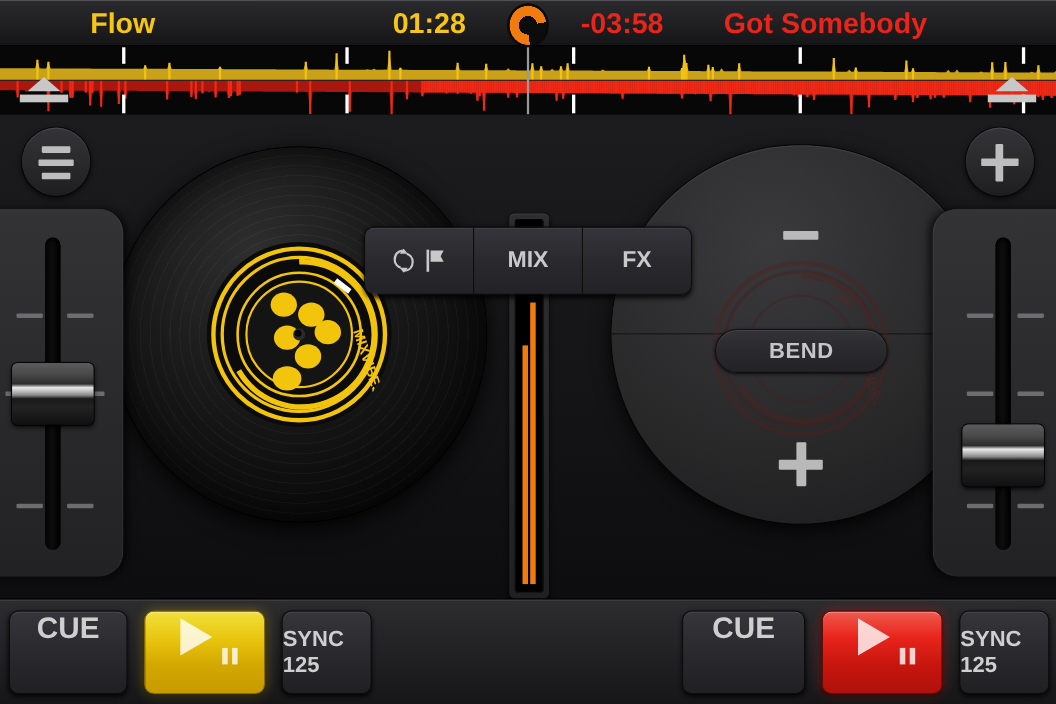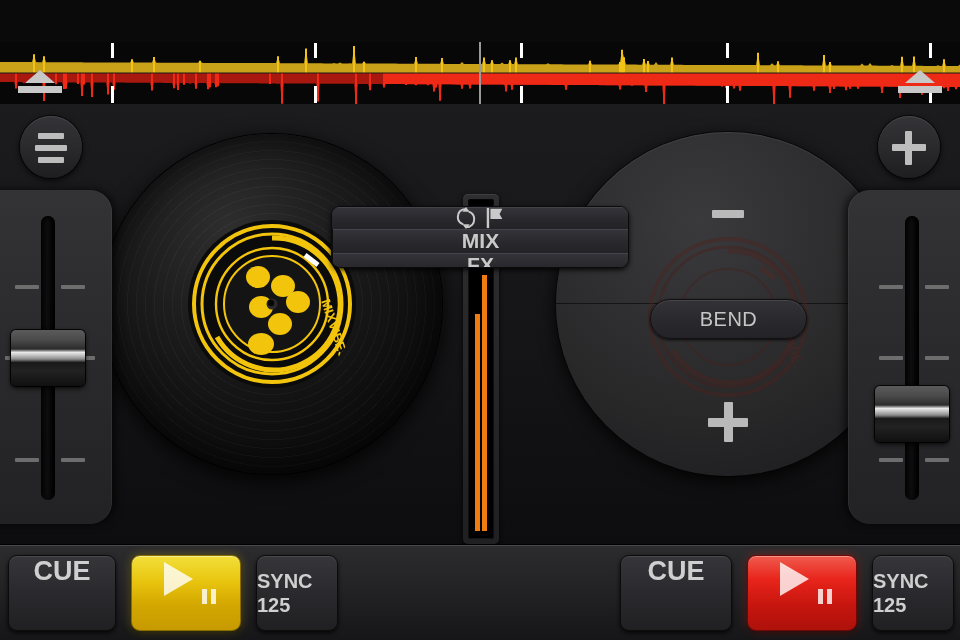--- a/index.html
+++ b/index.html
@@ -94,21 +94,21 @@
     background: linear-gradient(180deg, #1c1c1e 0%, #141416 60%, #0d0d0f 100%);
   }
 
   
   #segmented {
     position: absolute; left: 331px; top: 102px; width: 298px; height: 62px;
     border-radius: 9px;
     background: linear-gradient(180deg, #35353a 0%, #2a2a2e 50%, #202023 100%);
     border: 1px solid #0b0b0b;
     box-shadow: 0 2px 5px rgba(0,0,0,.85), inset 0 1px 0 rgba(255,255,255,.10);
-    display: flex; z-index: 30; overflow: hidden; flex-direction: column;
+    display: flex; z-index: 30; overflow: hidden;
   }
   #segmented .seg {
     flex: 1 1 0; position: relative;
     display: flex; align-items: center; justify-content: center;
     gap: 10px;
     color: #c9c9c9; font-size: 21px; font-weight: bold;
     background: linear-gradient(180deg, #34343a 0%, #29292d 55%, #232327 100%);
     cursor: pointer;
   }
   #segmented .seg + .seg { border-left: 1px solid #0d0d0d; }
@@ -170,21 +170,21 @@
   }
   #jog-plus::before { left: 0; top: 16px; width: 40px; height: 9px; }
   #jog-plus::after  { left: 16px; top: 0; width: 9px; height: 40px; }
   #bend-btn {
     position: absolute; left: 94px; top: 167px; width: 157px; height: 40px;
     border-radius: 20px;
     background: linear-gradient(180deg, #333337 0%, #2a2a2e 50%, #232327 100%);
     border: 1px solid #101012;
     box-shadow: inset 0 1px 0 rgba(255,255,255,.10), 0 1px 3px rgba(0,0,0,.8);
     display:flex; align-items:center; justify-content:center;
-    color: #c6c6c6; font-size: 20px; font-weight: normal; letter-spacing:.5px;
+    color: #c6c6c6; font-size: 20px; font-weight: bold; letter-spacing:.5px;
     z-index: 6; cursor: pointer;
   }
 
   
   .slider-panel {
     position: absolute; top: 86px; width: 128px; height: 334px;
     background: linear-gradient(180deg, #333335 0%, #2b2b2d 45%, #222224 100%);
     z-index: 8;
   }
   #panelL { left: -16px; border-radius: 0 22px 22px 0; box-shadow: 3px 0 8px rgba(0,0,0,.7), inset -1px 0 0 rgba(255,255,255,.05); }
@@ -295,20 +295,31 @@
     position: absolute; right: 0; bottom: 0; width: 14px; height: 15px;
     display: flex; gap: 4px;
   }
   .play-glyphs .pz i { display:block; width: 5px; height: 15px; background: rgba(255,255,255,.80); }
 </style>
 </head>
 <body>
 
 <div id="app">
 
+  <div id="topbar">
+    <div class="tb-text" id="deckA-title">Flow</div>
+    <div class="tb-text" id="deckA-time">01:28</div>
+
+    <div id="load-spinner">
+      <div class="arc"></div>
+    </div>
+
+    <div class="tb-text" id="deckB-time">-03:58</div>
+    <div class="tb-text" id="deckB-title">Got Somebody</div>
+  </div>
 
   <div id="wavearea">
     <svg id="wave-svg" width="960" height="62" viewBox="0 0 960 62">
       <g id="waveA">
           <path d="M0,31 L0,20.0 L2,20.0 L4,20.0 L6,20.0 L8,20.0 L10,20.0 L12,20.1 L14,20.1 L16,20.1 L18,20.1 L20,20.1 L22,20.1 L24,20.1 L26,20.1 L28,20.1 L30,20.1 L32,20.1 L34,12.2 L36,20.1 L38,20.2 L40,20.2 L42,20.2 L44,14.2 L46,20.2 L48,20.2 L50,20.2 L52,20.2 L54,20.2 L56,20.2 L58,20.2 L60,20.3 L62,20.3 L64,20.3 L66,20.3 L68,20.3 L70,20.3 L72,20.3 L74,20.3 L76,20.3 L78,20.3 L80,20.3 L82,20.3 L84,20.4 L86,20.4 L88,20.4 L90,20.4 L92,20.4 L94,20.4 L96,20.4 L98,20.4 L100,20.4 L102,20.4 L104,20.4 L106,20.4 L108,20.4 L110,20.5 L112,20.5 L114,20.5 L116,20.5 L118,20.5 L120,20.5 L122,20.5 L124,20.5 L126,20.5 L128,20.5 L130,20.5 L132,17.4 L134,20.6 L136,20.6 L138,20.6 L140,20.6 L142,20.6 L144,20.6 L146,20.6 L148,20.6 L150,20.6 L152,20.6 L154,15.0 L156,20.6 L158,20.7 L160,20.7 L162,20.7 L164,20.7 L166,20.7 L168,20.7 L170,20.7 L172,20.7 L174,20.7 L176,20.7 L178,20.7 L180,20.8 L182,20.8 L184,20.8 L186,20.8 L188,20.8 L190,20.8 L192,20.8 L194,20.8 L196,20.8 L198,20.8 L200,18.8 L202,20.8 L204,20.9 L206,20.9 L208,20.9 L210,20.9 L212,20.9 L214,20.9 L216,20.9 L218,20.9 L220,20.9 L222,20.9 L224,20.9 L226,20.9 L228,20.9 L230,21.0 L232,21.0 L234,21.0 L236,21.0 L238,21.0 L240,21.0 L242,21.0 L244,21.0 L246,21.0 L248,21.0 L250,21.0 L252,21.1 L254,21.1 L256,21.1 L258,21.1 L260,21.1 L262,21.1 L264,21.1 L266,21.1 L268,21.1 L270,21.1 L272,21.1 L274,21.1 L276,21.1 L278,14.2 L280,21.2 L282,21.2 L284,21.2 L286,21.2 L288,21.2 L290,21.2 L292,21.2 L294,21.2 L296,21.2 L298,21.2 L300,21.3 L302,21.3 L304,21.3 L306,6.5 L308,21.3 L310,21.3 L312,21.3 L314,21.3 L316,21.3 L318,21.3 L320,21.3 L322,21.3 L324,21.4 L326,21.4 L328,21.4 L330,21.4 L332,21.4 L334,21.0 L336,21.4 L338,21.4 L340,20.4 L342,21.4 L344,21.4 L346,21.4 L348,21.4 L350,21.2 L352,21.5 L354,4.1 L356,21.5 L358,21.5 L360,21.5 L362,21.5 L364,19.6 L366,21.5 L368,21.5 L370,21.5 L372,21.6 L374,21.6 L376,21.6 L378,21.6 L380,21.6 L382,21.6 L384,21.6 L386,21.6 L388,21.6 L390,21.6 L392,21.6 L394,21.6 L396,21.6 L398,21.7 L400,21.7 L402,21.7 L404,21.7 L406,21.7 L408,21.7 L410,21.7 L412,21.7 L414,21.7 L416,15.0 L418,21.7 L420,21.8 L422,21.8 L424,21.8 L426,21.8 L428,21.8 L430,21.8 L432,21.8 L434,21.8 L436,21.8 L438,21.8 L440,21.8 L442,16.1 L444,21.9 L446,21.9 L448,21.9 L450,21.9 L452,21.9 L454,21.9 L456,21.9 L458,21.9 L460,21.9 L462,20.1 L464,21.9 L466,21.9 L468,21.9 L470,22.0 L472,22.0 L474,22.0 L476,22.0 L478,22.0 L480,22.0 L482,22.0 L484,15.5 L486,22.0 L488,22.0 L490,22.0 L492,18.3 L494,22.1 L496,22.1 L498,22.1 L500,22.1 L502,20.6 L504,22.1 L506,22.1 L508,22.1 L510,18.3 L512,22.1 L514,22.1 L516,15.6 L518,22.2 L520,22.2 L522,22.2 L524,22.2 L526,22.2 L528,22.2 L530,22.2 L532,22.2 L534,22.2 L536,22.2 L538,22.2 L540,22.3 L542,22.3 L544,22.3 L546,22.3 L548,21.2 L550,22.3 L552,22.3 L554,22.3 L556,22.3 L558,22.3 L560,22.3 L562,22.3 L564,22.4 L566,22.4 L568,22.4 L570,22.4 L572,22.4 L574,22.4 L576,22.4 L578,22.4 L580,22.4 L582,22.4 L584,22.4 L586,22.4 L588,22.4 L590,18.6 L592,22.5 L594,22.5 L596,22.5 L598,22.5 L600,22.5 L602,22.5 L604,22.5 L606,22.5 L608,22.5 L610,22.5 L612,22.6 L614,22.6 L616,22.6 L618,22.6 L620,19.9 L622,7.7 L624,15.4 L626,22.6 L628,22.6 L630,22.6 L632,22.6 L634,22.6 L636,22.6 L638,22.7 L640,22.7 L642,22.7 L644,16.9 L646,22.7 L648,19.0 L650,22.7 L652,22.7 L654,22.7 L656,20.1 L658,22.7 L660,22.8 L662,22.8 L664,22.8 L666,22.8 L668,22.8 L670,22.8 L672,15.5 L674,22.8 L676,22.8 L678,22.8 L680,22.8 L682,22.8 L684,22.9 L686,22.9 L688,22.9 L690,22.9 L692,22.9 L694,22.9 L696,22.9 L698,22.9 L700,22.9 L702,22.9 L704,22.9 L706,22.9 L708,22.9 L710,23.0 L712,23.0 L714,23.0 L716,23.0 L718,23.0 L720,23.0 L722,23.0 L724,23.0 L726,23.0 L728,23.0 L730,23.0 L732,23.1 L734,23.1 L736,23.1 L738,23.1 L740,23.1 L742,23.1 L744,23.1 L746,23.1 L748,23.1 L750,23.1 L752,23.1 L754,23.1 L756,23.1 L758,10.6 L760,23.2 L762,23.2 L764,23.2 L766,23.2 L768,23.2 L770,23.2 L772,21.3 L774,23.2 L776,23.2 L778,19.4 L780,23.3 L782,23.3 L784,23.3 L786,23.3 L788,23.3 L790,23.3 L792,23.3 L794,23.3 L796,23.3 L798,23.3 L800,23.3 L802,23.3 L804,23.4 L806,23.4 L808,23.4 L810,23.4 L812,23.4 L814,23.4 L816,23.4 L818,23.4 L820,23.4 L822,23.4 L824,13.0 L826,23.4 L828,23.4 L830,20.0 L832,23.5 L834,23.5 L836,23.5 L838,23.5 L840,23.5 L842,23.5 L844,23.5 L846,23.5 L848,23.5 L850,23.5 L852,23.6 L854,23.6 L856,23.6 L858,23.6 L860,23.6 L862,21.4 L864,23.6 L866,23.6 L868,23.6 L870,21.1 L872,23.6 L874,23.6 L876,23.6 L878,23.7 L880,23.7 L882,23.7 L884,23.7 L886,23.7 L888,23.7 L890,23.7 L892,23.0 L894,23.7 L896,23.7 L898,23.7 L900,23.8 L902,14.6 L904,23.8 L906,23.8 L908,23.8 L910,23.8 L912,23.8 L914,14.4 L916,23.8 L918,23.8 L920,23.8 L922,23.8 L924,23.9 L926,23.9 L928,23.9 L930,23.9 L932,23.9 L934,23.9 L936,23.9 L938,23.3 L940,23.9 L942,23.9 L944,17.3 L946,23.9 L948,23.9 L950,24.0 L952,24.0 L954,24.0 L956,24.0 L958,24.0 L960,22.5 L960,31 Z" fill="#c9a21a"></path>
           <line x1="34" x2="34" y1="31" y2="12.218555701063117" stroke="#f2c314" stroke-width="2"></line>
           <line x1="44" x2="44" y1="31" y2="14.173293047331565" stroke="#f2c314" stroke-width="2"></line>
           <line x1="132" x2="132" y1="31" y2="17.351316259802" stroke="#f2c314" stroke-width="2"></line>
           <line x1="154" x2="154" y1="31" y2="15.017414344711733" stroke="#f2c314" stroke-width="2"></line>
           <line x1="200" x2="200" y1="31" y2="18.764802295993146" stroke="#f2c314" stroke-width="2"></line>

